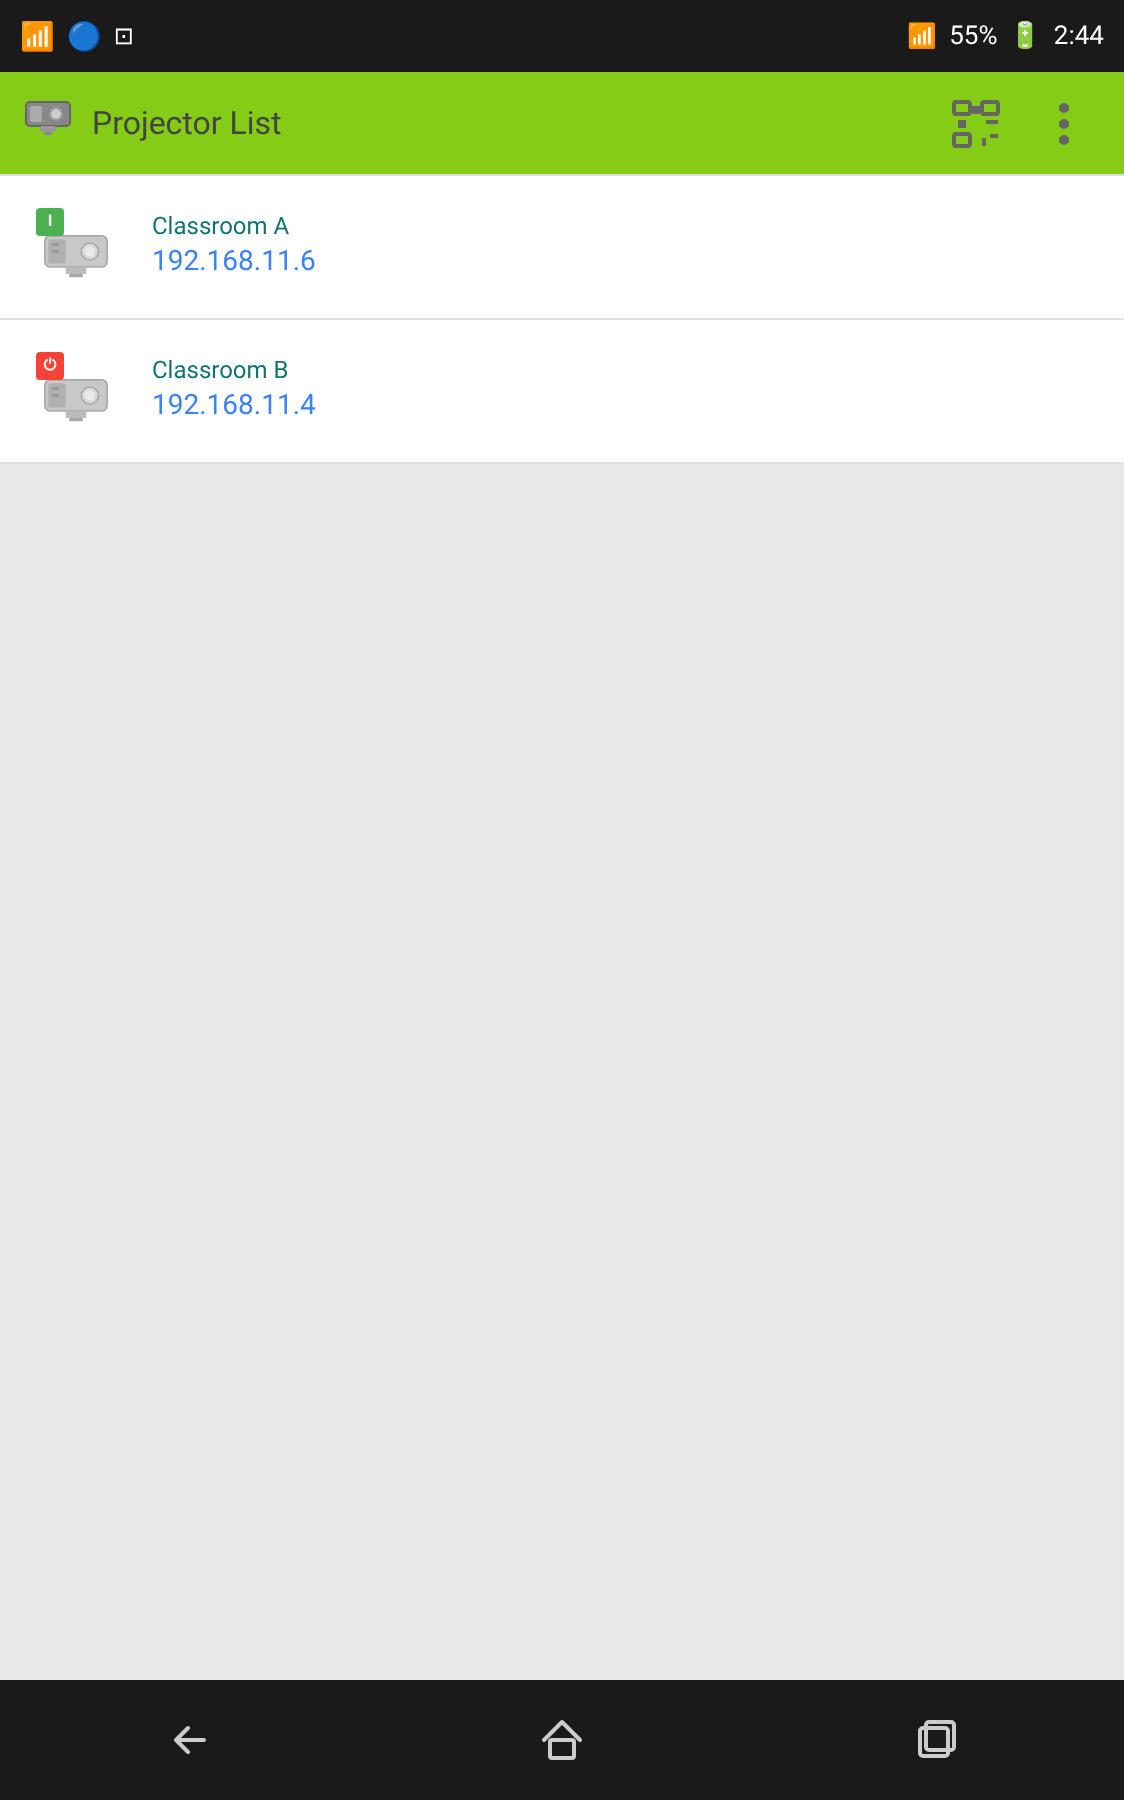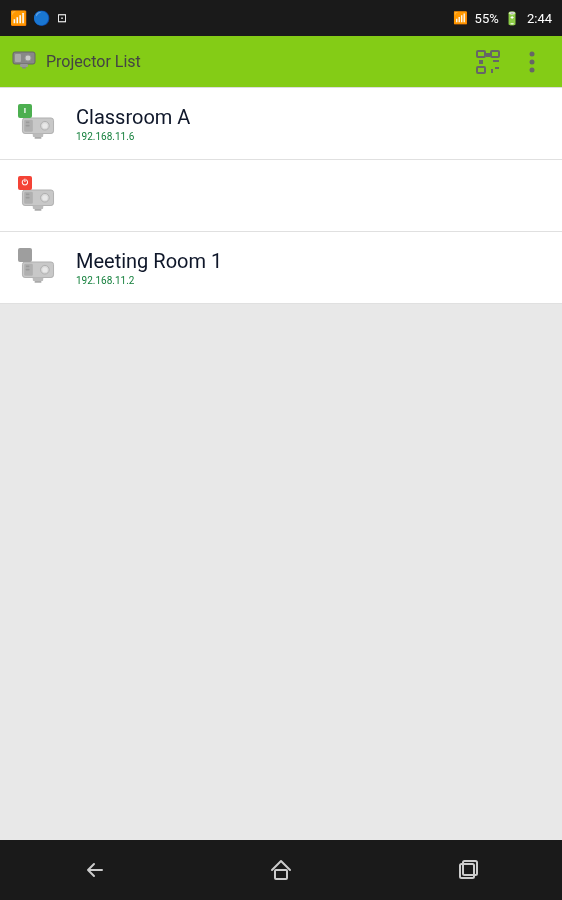--- a/index.html
+++ b/index.html
@@ -143,29 +143,29 @@
       background: #9e9e9e;
     }
 
     .list-item-text {
       display: flex;
       flex-direction: column;
       justify-content: center;
     }
 
     .item-name {
-      font-size: 20px;
-      color: #0f172a;
+      font-size: 12px;
+      color: #0f766e;
       font-weight: normal;
       line-height: 1.3;
     }
 
     .item-ip {
-      font-size: 10px;
-      color: #15803d;
+      font-size: 14px;
+      color: #3b82f6;
       line-height: 1.4;
     }
 
     
     .content-area {
       background: #e8e8e8;
       flex: 1;
       height: calc(900px - 36px - 52px - 72px - 72px - 72px - 60px);
     }
 
@@ -273,42 +273,25 @@
         <rect x="6" y="12" width="10" height="14" rx="1.5" fill="#b0b0b0"></rect>
         <circle cx="30" cy="19" r="5" fill="#d8d8d8" stroke="#aaa" stroke-width="1"></circle>
         <circle cx="30" cy="19" r="3" fill="#e8e8e8"></circle>
         <rect x="16" y="28" width="12" height="4" rx="1" fill="#bbb"></rect>
         <rect x="18" y="32" width="8" height="2" rx="0.5" fill="#aaa"></rect>
         <rect x="8" y="14" width="4" height="2" rx="0.5" fill="#9a9a9a"></rect>
         <rect x="8" y="18" width="4" height="2" rx="0.5" fill="#9a9a9a"></rect>
       </svg>
     </div>
     <div class="list-item-text">
-    </div>
-  </div>
-
-  <div class="list-item">
-    <div class="projector-icon-wrapper">
-      <div class="status-dot unknown"></div>
-      <svg class="projector-svg" viewBox="0 0 44 34" fill="none">
-        <rect x="4" y="10" width="36" height="18" rx="3" fill="#c8c8c8" stroke="#aaa" stroke-width="1"></rect>
-        <rect x="6" y="12" width="10" height="14" rx="1.5" fill="#b0b0b0"></rect>
-        <circle cx="30" cy="19" r="5" fill="#d8d8d8" stroke="#aaa" stroke-width="1"></circle>
-        <circle cx="30" cy="19" r="3" fill="#e8e8e8"></circle>
-        <rect x="16" y="28" width="12" height="4" rx="1" fill="#bbb"></rect>
-        <rect x="18" y="32" width="8" height="2" rx="0.5" fill="#aaa"></rect>
-        <rect x="8" y="14" width="4" height="2" rx="0.5" fill="#9a9a9a"></rect>
-        <rect x="8" y="18" width="4" height="2" rx="0.5" fill="#9a9a9a"></rect>
-      </svg>
-    </div>
-    <div class="list-item-text">
-      <span class="item-name">Meeting Room 1</span>
-      <span class="item-ip">192.168.11.2</span>
-    </div>
-  </div>
+      <span class="item-name">Classroom B</span>
+      <span class="item-ip">192.168.11.4</span>
+    </div>
+  </div>
+
 
 </div>
 
 <div class="content-area"></div>
 
 <div class="bottom-bar">
   <div class="nav-btn">
     <svg width="24" height="24" viewBox="0 0 24 24" fill="none">
       <path d="M20 12H6M6 12L12 6M6 12L12 18" stroke="#ccc" stroke-width="2" stroke-linecap="round" stroke-linejoin="round"></path>
     </svg>

